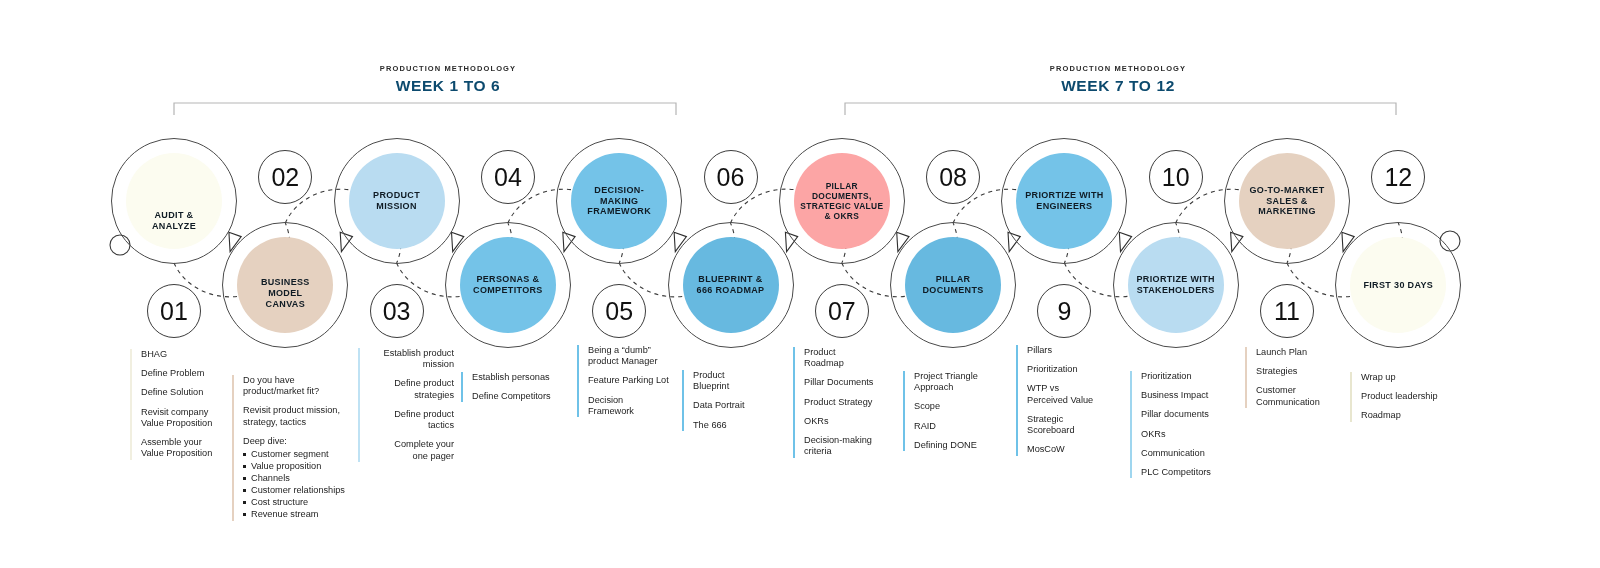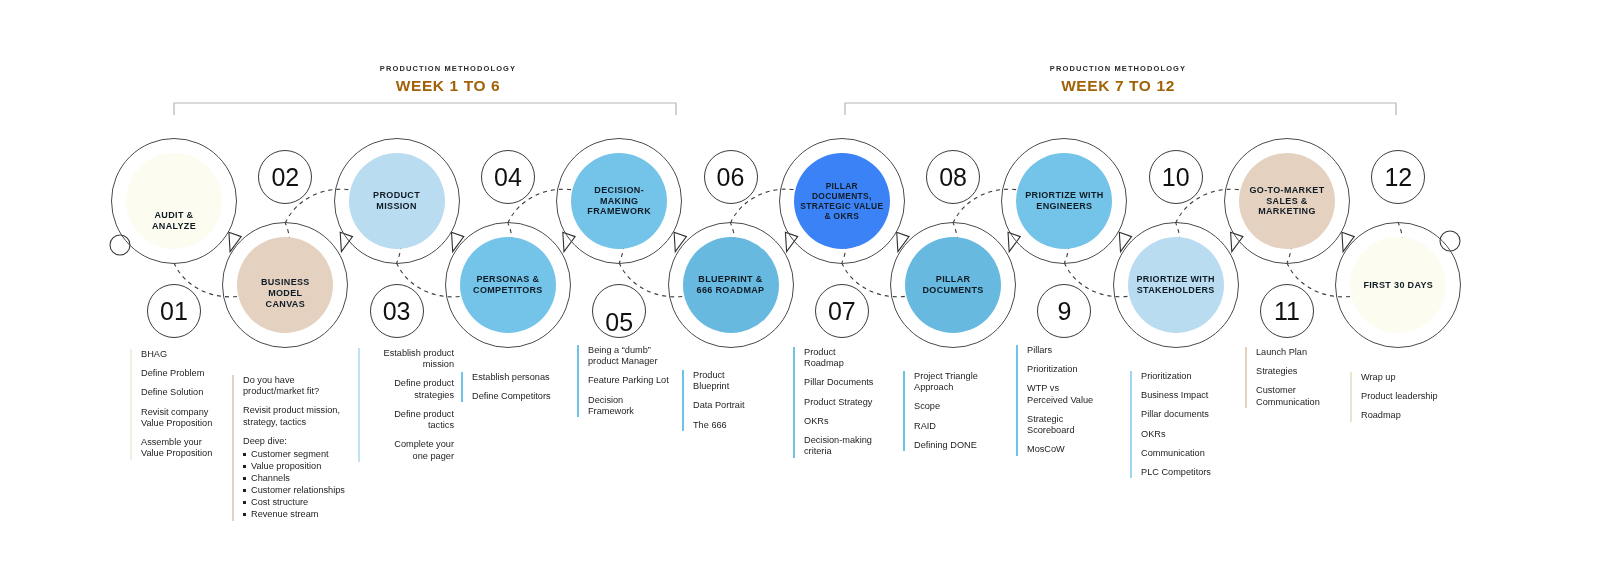--- a/index.html
+++ b/index.html
@@ -15,21 +15,21 @@
   #connectors{position:absolute;left:0;top:0;width:1600px;height:568px;pointer-events:none;}
 
   
   .sec-head{position:absolute;text-align:center;}
   .sec-kicker{
     font-size:7.5px;letter-spacing:1.1px;font-weight:700;
     color:#2b2b2b;white-space:nowrap;
   }
   .sec-title{
     font-size:15.5px;font-weight:700;letter-spacing:.6px;
-    color:#a16207;white-space:nowrap;margin-top:4px;
+    color:#0c4a6e;white-space:nowrap;margin-top:4px;
   }
 
   
   .node{position:absolute;border-radius:50%;}
   .ring{
     border:1.1px solid #4a4a4a;
     background:transparent;
     box-sizing:border-box;
   }
   .disc{
@@ -137,21 +137,21 @@
       <div class="node disc" style="left: 571.2px; top: 153px; width: 96px; height: 96px; background: rgb(116, 195, 232); font-size: 9px; z-index: 3;">
         <span style="white-space: pre-line;">DECISION-MAKING
 FRAMEWORK</span>
       </div>
       <div class="node ring" style="left: 667.5px; top: 222px; width: 126px; height: 126px; z-index: 4;"></div>
       <div class="node disc" style="left: 682.5px; top: 237px; width: 96px; height: 96px; background: rgb(103, 185, 224); font-size: 9px; z-index: 4;">
         <span style="white-space: pre-line;">BLUEPRINT &amp;
 666 ROADMAP</span>
       </div>
       <div class="node ring" style="left: 778.8px; top: 138px; width: 126px; height: 126px; z-index: 3;"></div>
-      <div class="node disc" style="left: 793.8px; top: 153px; width: 96px; height: 96px; background: #3b82f6; font-size: 8.4px; z-index: 3;">
+      <div class="node disc" style="left: 793.8px; top: 153px; width: 96px; height: 96px; background: #fca5a5; font-size: 8.4px; z-index: 3;">
         <span style="white-space: pre-line;">PILLAR DOCUMENTS,
 STRATEGIC VALUE
 &amp; OKRS</span>
       </div>
       <div class="node ring" style="left: 890.1px; top: 222px; width: 126px; height: 126px; z-index: 4;"></div>
       <div class="node disc" style="left: 905.1px; top: 237px; width: 96px; height: 96px; background: rgb(103, 185, 224); font-size: 9px; z-index: 4;">
         <span style="white-space: pre-line;">PILLAR DOCUMENTS</span>
       </div>
       <div class="node ring" style="left: 1001.4px; top: 138px; width: 126px; height: 126px; z-index: 3;"></div>
       <div class="node disc" style="left: 1016.4px; top: 153px; width: 96px; height: 96px; background: rgb(116, 195, 232); font-size: 9px; z-index: 3;">
@@ -179,21 +179,21 @@
       </div>
       <div class="numbub" style="left: 258.3px; top: 150px; width: 54px; height: 54px; font-size: 25px;">
         <span>02</span>
       </div>
       <div class="numbub" style="left: 369.6px; top: 284px; width: 54px; height: 54px; font-size: 25px;">
         <span>03</span>
       </div>
       <div class="numbub" style="left: 480.9px; top: 150px; width: 54px; height: 54px; font-size: 25px;">
         <span>04</span>
       </div>
-      <div class="numbub" style="left: 592.2px; top: 284px; width: 54px; height: 54px; font-size: 25px; align-items: flex-end;">
+      <div class="numbub" style="left: 592.2px; top: 284px; width: 54px; height: 54px; font-size: 25px;">
         <span>05</span>
       </div>
       <div class="numbub" style="left: 703.5px; top: 150px; width: 54px; height: 54px; font-size: 25px;">
         <span>06</span>
       </div>
       <div class="numbub" style="left: 814.8px; top: 284px; width: 54px; height: 54px; font-size: 25px;">
         <span>07</span>
       </div>
       <div class="numbub" style="left: 926.1px; top: 150px; width: 54px; height: 54px; font-size: 25px;">
         <span>08</span>

